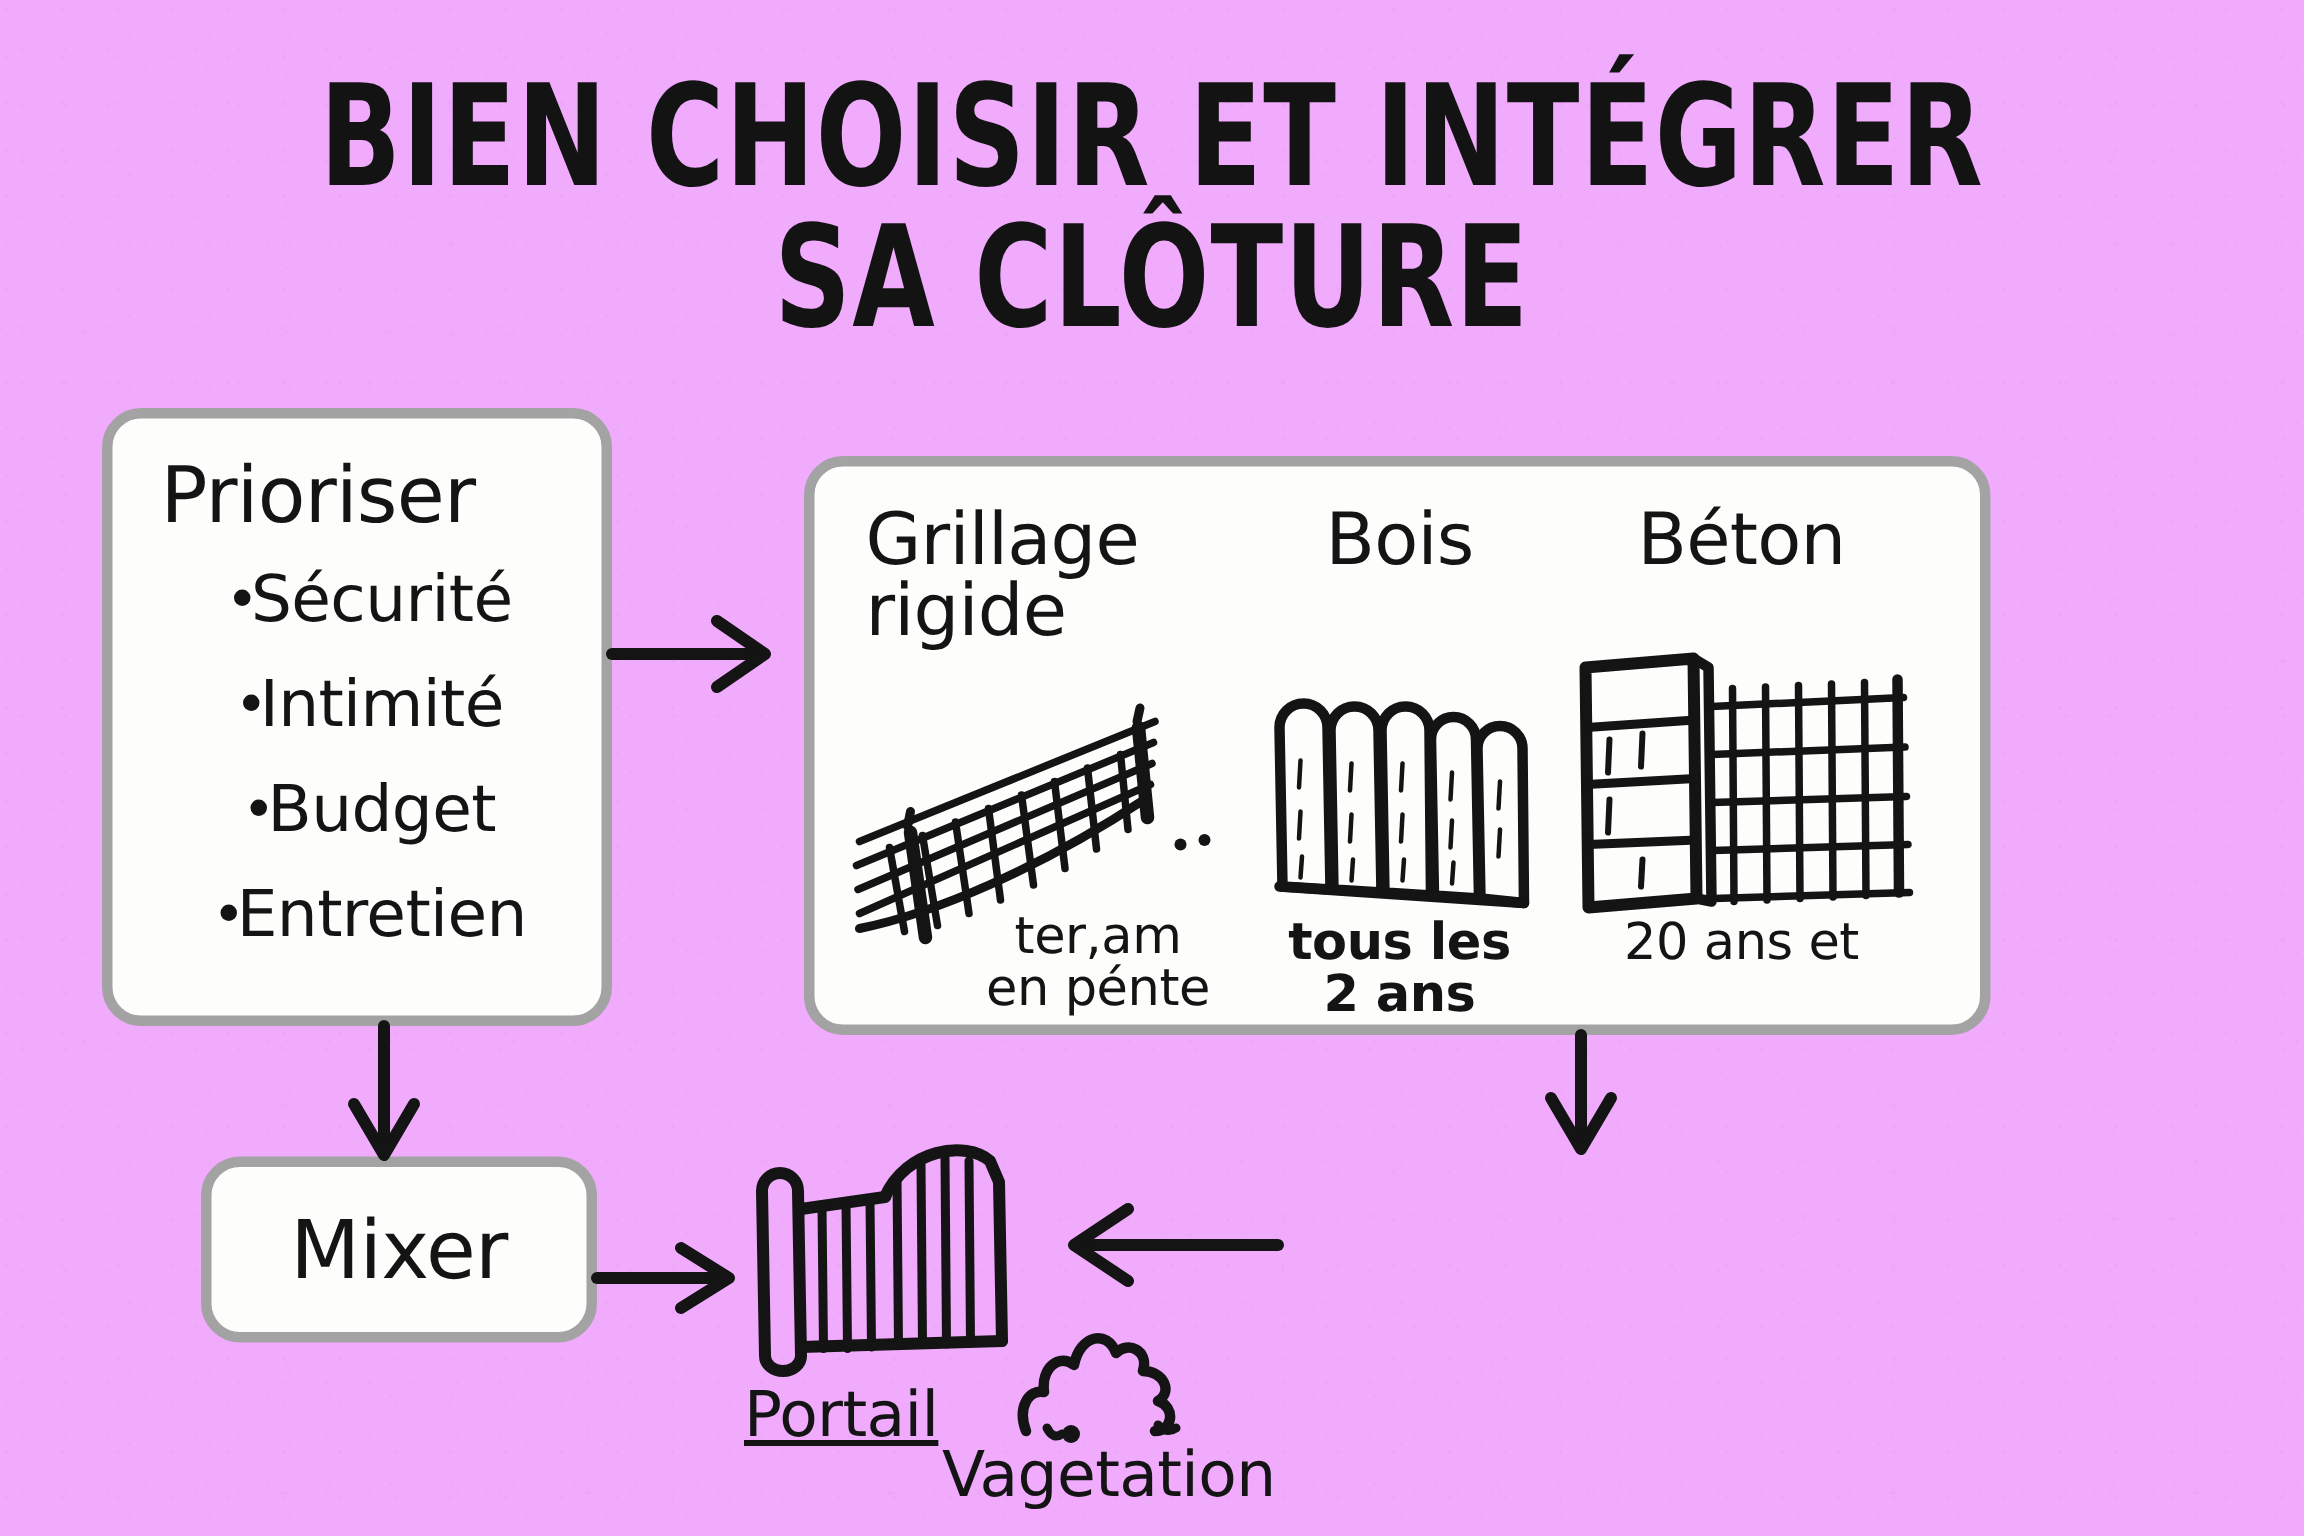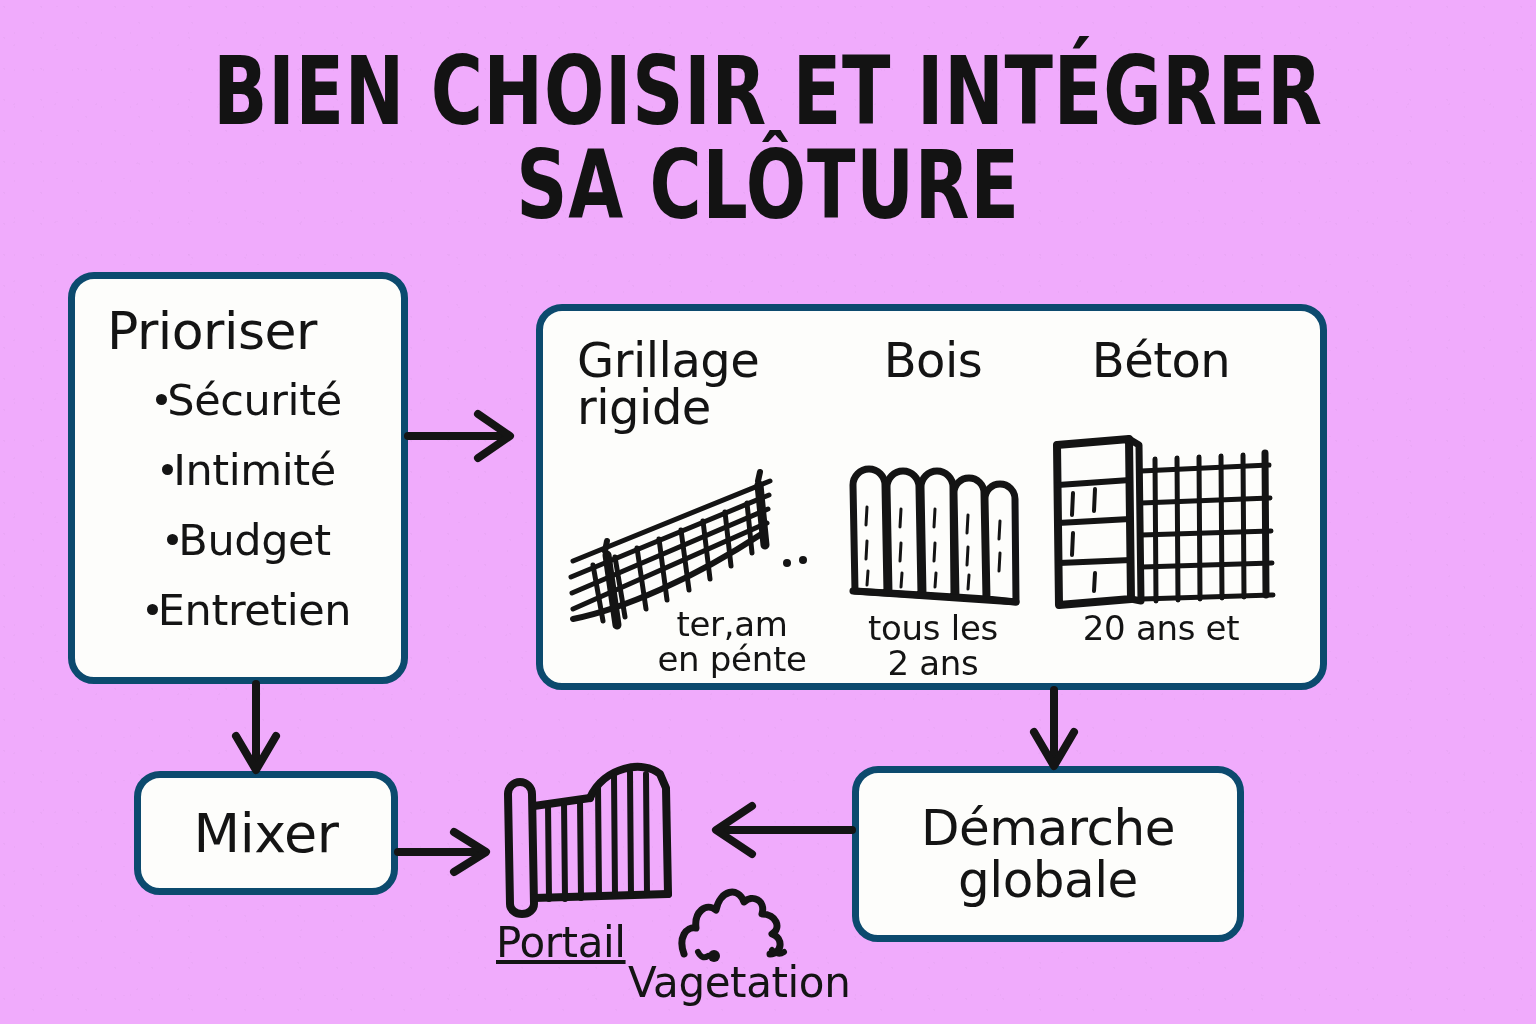--- a/index.html
+++ b/index.html
@@ -52,21 +52,21 @@
     transform-origin: center center;
   }
   #title-line-1 { font-size: 94px; }
   #title-line-2 { font-size: 94px; margin-top: 6px; }
 
   
   .hbox {
     position: absolute;
     z-index: 2;
     box-sizing: border-box;
-    border: 7px solid #0c4a6e;
+    border: 7px solid #a3a3a3;
     border-radius: 26px;
     background: #fdfdfb;
   }
 
   .hand {
     font-family: "DejaVu Sans", sans-serif;
     color: #141414;
     font-weight: 400;
   }
 
@@ -152,21 +152,21 @@
     text-align: center;
     font-size: 34px;
     line-height: 1.02;
     letter-spacing: -0.3px;
   }
 
   #art-grillage   { top: 148px; height: 172px; }
   #caption-grillage { top: 296px; left: 74px; width: 190px; text-align: center; }
 
   #art-bois       { top: 118px; height: 190px; }
-  #caption-bois   { top: 300px; }
+  #caption-bois   { top: 300px; font-weight: bold; }
 
   #art-beton      { top: 112px; height: 200px; }
   #caption-beton  { top: 300px; }
 
   
   #box-mixer {
     left: 134px;
     top: 771px;
     width: 264px;
     height: 124px;
@@ -410,26 +410,20 @@
         <span>20 ans et</span>
       </div>
     </div>
 
   </div>
 
   <div class="hbox" id="box-mixer">
     <div class="hand" id="mixer-label">Mixer</div>
   </div>
 
-  <div class="hbox" id="box-demarche">
-    <div class="hand" id="demarche-label">
-      <span>Démarche</span>
-      <span>globale</span>
-    </div>
-  </div>
 
   <div id="art-portail">
     <svg viewBox="0 0 196 160" width="100%" height="100%" fill="none" stroke="#141414" stroke-width="8" stroke-linecap="round" stroke-linejoin="round">
 
       <path d="M14 36 a12 12 0 0 1 24 0 L40 146 a12 10 0 0 1 -24 0 Z"></path>
 
       <path d="M40 48 L96 40"></path>
 
       <path d="M96 40 C 110 8, 150 2, 166 16 L172 30 L174 136"></path>
 

